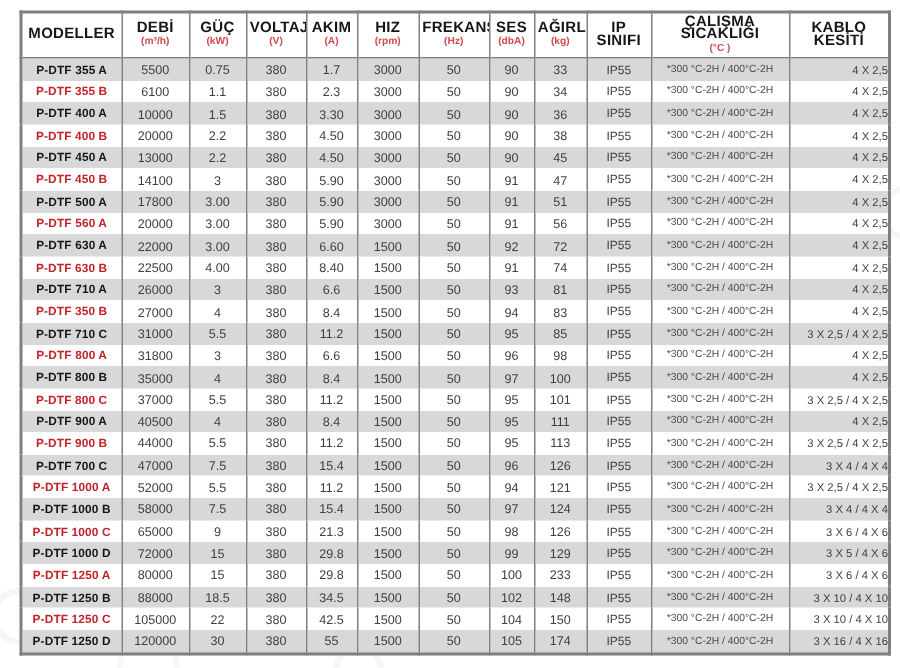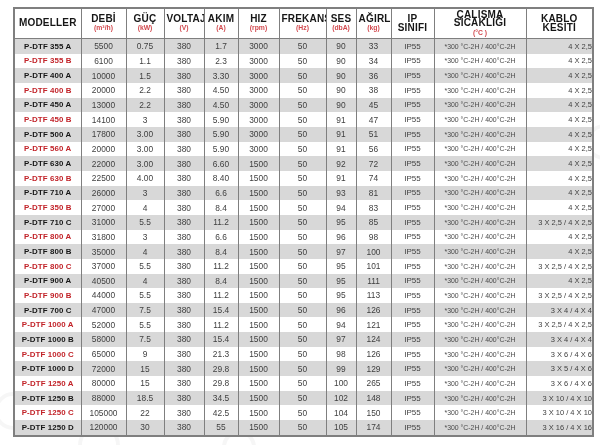--- a/index.html
+++ b/index.html
@@ -446,21 +446,21 @@
       </tr>
       <tr class="plain">
         <td class="col-0">P-DTF 1250 A</td>
         <td class="col-1">80000</td>
         <td class="col-2">15</td>
         <td class="col-3">380</td>
         <td class="col-4">29.8</td>
         <td class="col-5">1500</td>
         <td class="col-6">50</td>
         <td class="col-7">100</td>
-        <td class="col-8">265</td>
+        <td class="col-8">233</td>
         <td class="col-9">IP55</td>
         <td class="col-10">*300 °C-2H / 400°C-2H</td>
         <td class="col-11">3 X 6 / 4 X 6</td>
       </tr>
       <tr class="stripe">
         <td class="col-0">P-DTF 1250 B</td>
         <td class="col-1">88000</td>
         <td class="col-2">18.5</td>
         <td class="col-3">380</td>
         <td class="col-4">34.5</td>

